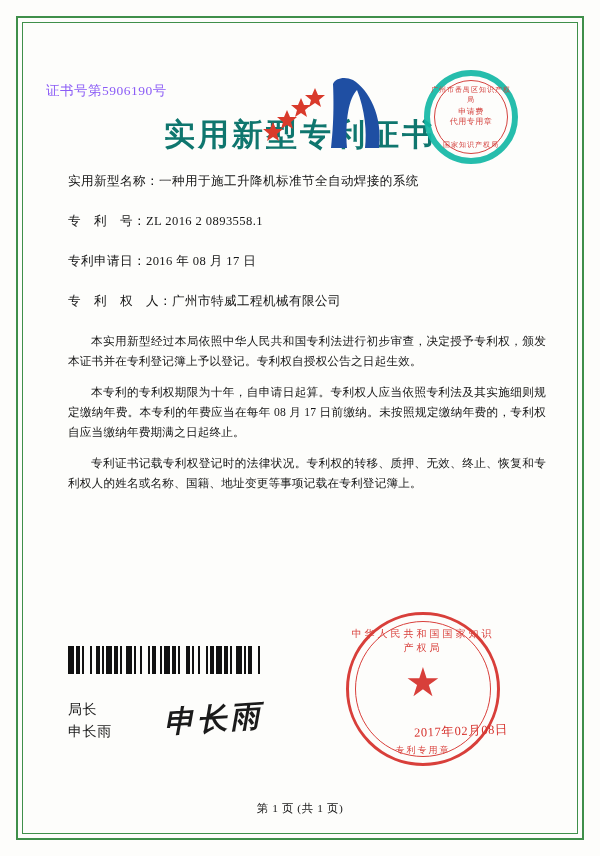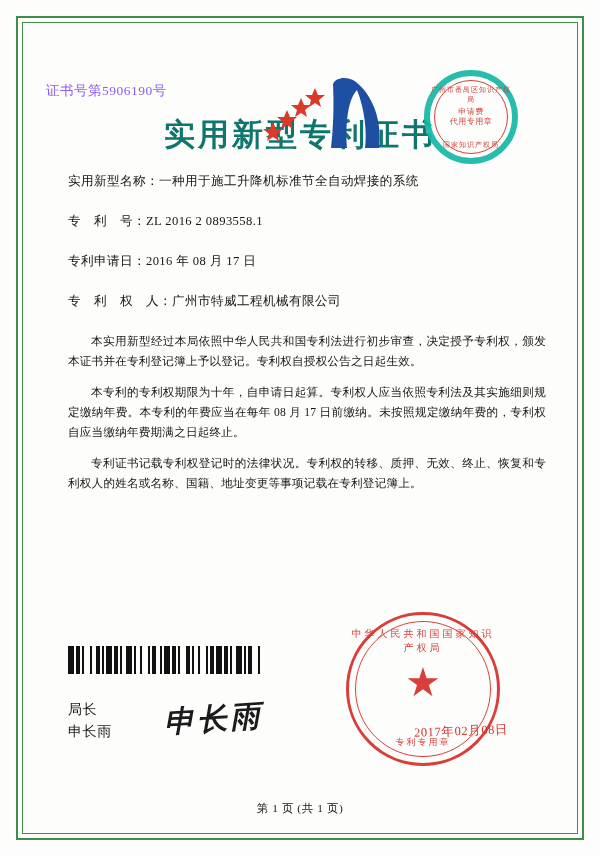--- a/index.html
+++ b/index.html
@@ -212,21 +212,21 @@
     color: #d6312c;
   }
   .seal-main .arc {
     position: absolute;
     left: 0; right: 0;
     text-align: center;
     font-size: 10px;
     letter-spacing: 3px;
   }
   .seal-main .arc-a { top: 12px; }
-  .seal-main .arc-b { bottom: 14px; font-size: 9px; letter-spacing: 2px; }
+  .seal-main .arc-b { bottom: 6px; font-size: 9px; letter-spacing: 2px; }
   .seal-date {
     position: absolute;
     right: 46px;
     bottom: 82px;
     font-size: 12.5px;
     color: #d6312c;
     letter-spacing: 0.6px;
     transform: rotate(-2deg);
   }
 

